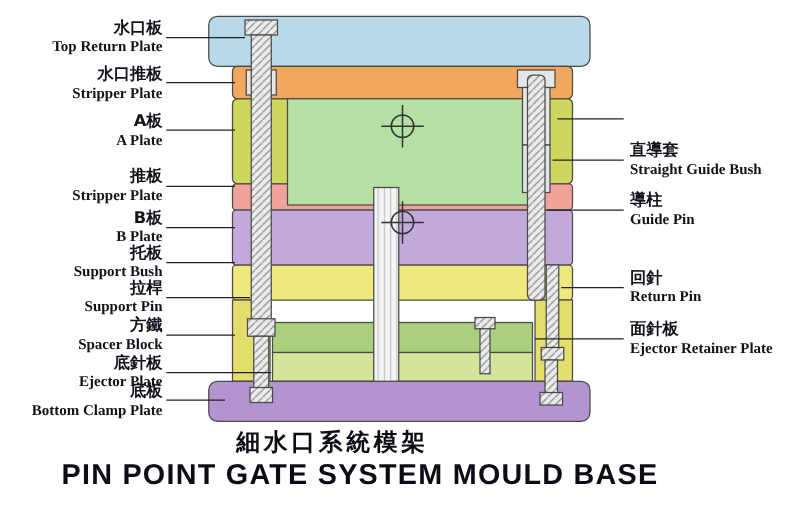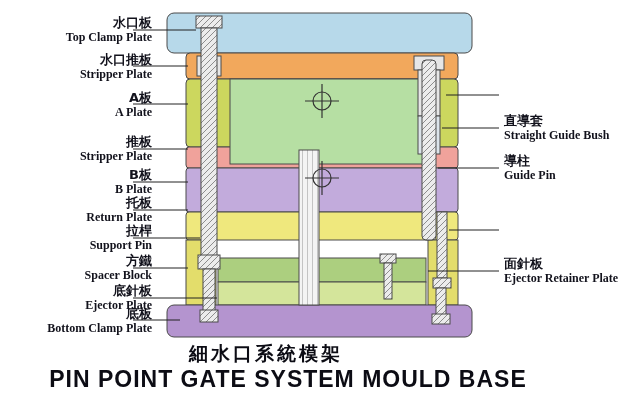--- a/index.html
+++ b/index.html
@@ -2,21 +2,21 @@
 <html><head>
 <meta charset="utf-8">
 <style>
   html,body{margin:0;padding:0;background:#fff;}
   #canvas{
     position:relative;width:640px;height:411px;background:#fff;
     overflow:hidden;font-family:"Liberation Serif","DejaVu Serif",serif;
   }
   #diagram-svg{position:absolute;left:0;top:0;}
   .label{position:absolute;display:flex;flex-direction:column;white-space:nowrap;}
-  .label.left{right:488px;align-items:flex-end;text-align:right;}
+  .label.left{right:510px;align-items:flex-end;text-align:right;}
   .label.right{left:504px;align-items:flex-start;text-align:left;}
   .zh{font-family:"DejaVu Sans","Liberation Sans",sans-serif;font-weight:bold;
       font-size:13px;line-height:15px;color:#12121c;}
   .en{font-family:"Liberation Serif","DejaVu Serif",serif;font-weight:bold;
       font-size:12px;line-height:14px;color:#12121c;}
   .title-zh{position:absolute;left:0;top:341px;width:532px;text-align:center;
       font-family:"DejaVu Sans","Liberation Sans",sans-serif;font-weight:bold;
       font-size:19px;letter-spacing:3px;color:#0c0c14;}
   .title-en{position:absolute;left:0;top:366px;width:576px;text-align:center;
       font-family:"Liberation Sans","DejaVu Sans",sans-serif;font-weight:bold;
@@ -101,41 +101,41 @@
       <line x1="446" y1="95" x2="499" y2="95"></line>
       <line x1="442" y1="128" x2="499" y2="128"></line>
       <line x1="438" y1="168" x2="499" y2="168"></line>
       <line x1="449" y1="230" x2="499" y2="230"></line>
       <line x1="428" y1="271" x2="499" y2="271"></line>
     </g>
   </svg>
 
   <div class="label left" style="top:15px">
     <span class="zh">水口板</span>
-    <span class="en">Top Clamp Plate</span>
+    <span class="en">Top Return Plate</span>
   </div>
   <div class="label left" style="top:52px">
     <span class="zh">水口推板</span>
     <span class="en">Stripper Plate</span>
   </div>
   <div class="label left" style="top:90px">
     <span class="zh">A板</span>
     <span class="en">A Plate</span>
   </div>
   <div class="label left" style="top:134px">
     <span class="zh">推板</span>
     <span class="en">Stripper Plate</span>
   </div>
   <div class="label left" style="top:167px">
     <span class="zh">B板</span>
     <span class="en">B Plate</span>
   </div>
   <div class="label left" style="top:195px">
     <span class="zh">托板</span>
-    <span class="en">Return Plate</span>
+    <span class="en">Support Bush</span>
   </div>
   <div class="label left" style="top:223px">
     <span class="zh">拉桿</span>
     <span class="en">Support Pin</span>
   </div>
   <div class="label left" style="top:253px">
     <span class="zh">方鐵</span>
     <span class="en">Spacer Block</span>
   </div>
   <div class="label left" style="top:283px">
@@ -148,20 +148,24 @@
   </div>
 
   <div class="label right" style="top:113px">
     <span class="zh">直導套</span>
     <span class="en">Straight Guide Bush</span>
   </div>
   <div class="label right" style="top:153px">
     <span class="zh">導柱</span>
     <span class="en">Guide Pin</span>
   </div>
+  <div class="label right" style="top:215px">
+    <span class="zh">回針</span>
+    <span class="en">Return Pin</span>
+  </div>
   <div class="label right" style="top:256px">
     <span class="zh">面針板</span>
     <span class="en">Ejector Retainer Plate</span>
   </div>
 
   <div class="title-zh">細水口系統模架</div>
   <div class="title-en">PIN POINT GATE SYSTEM MOULD BASE</div>
 
 </div>
 

